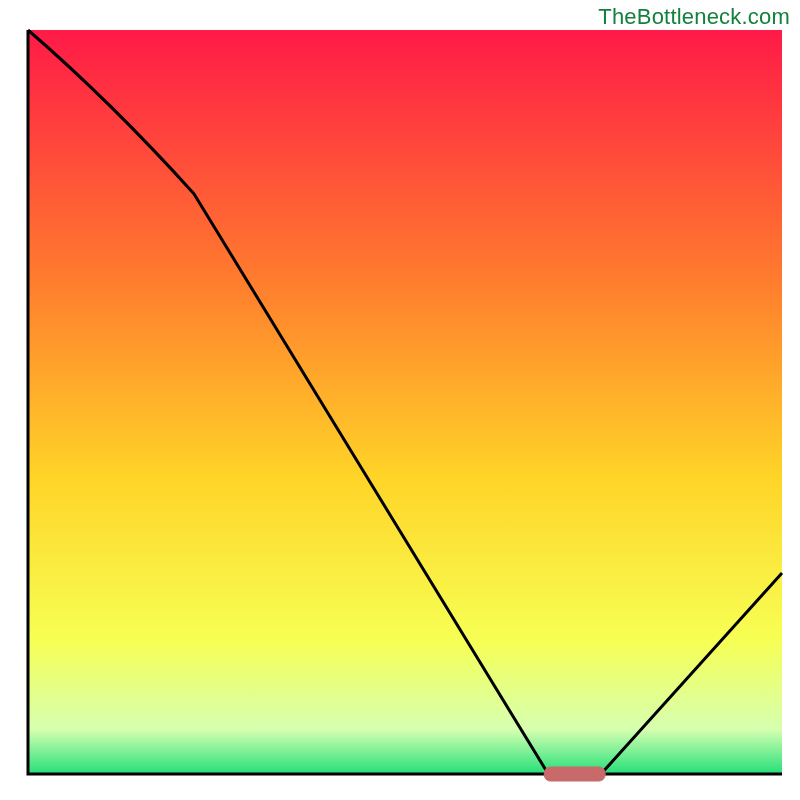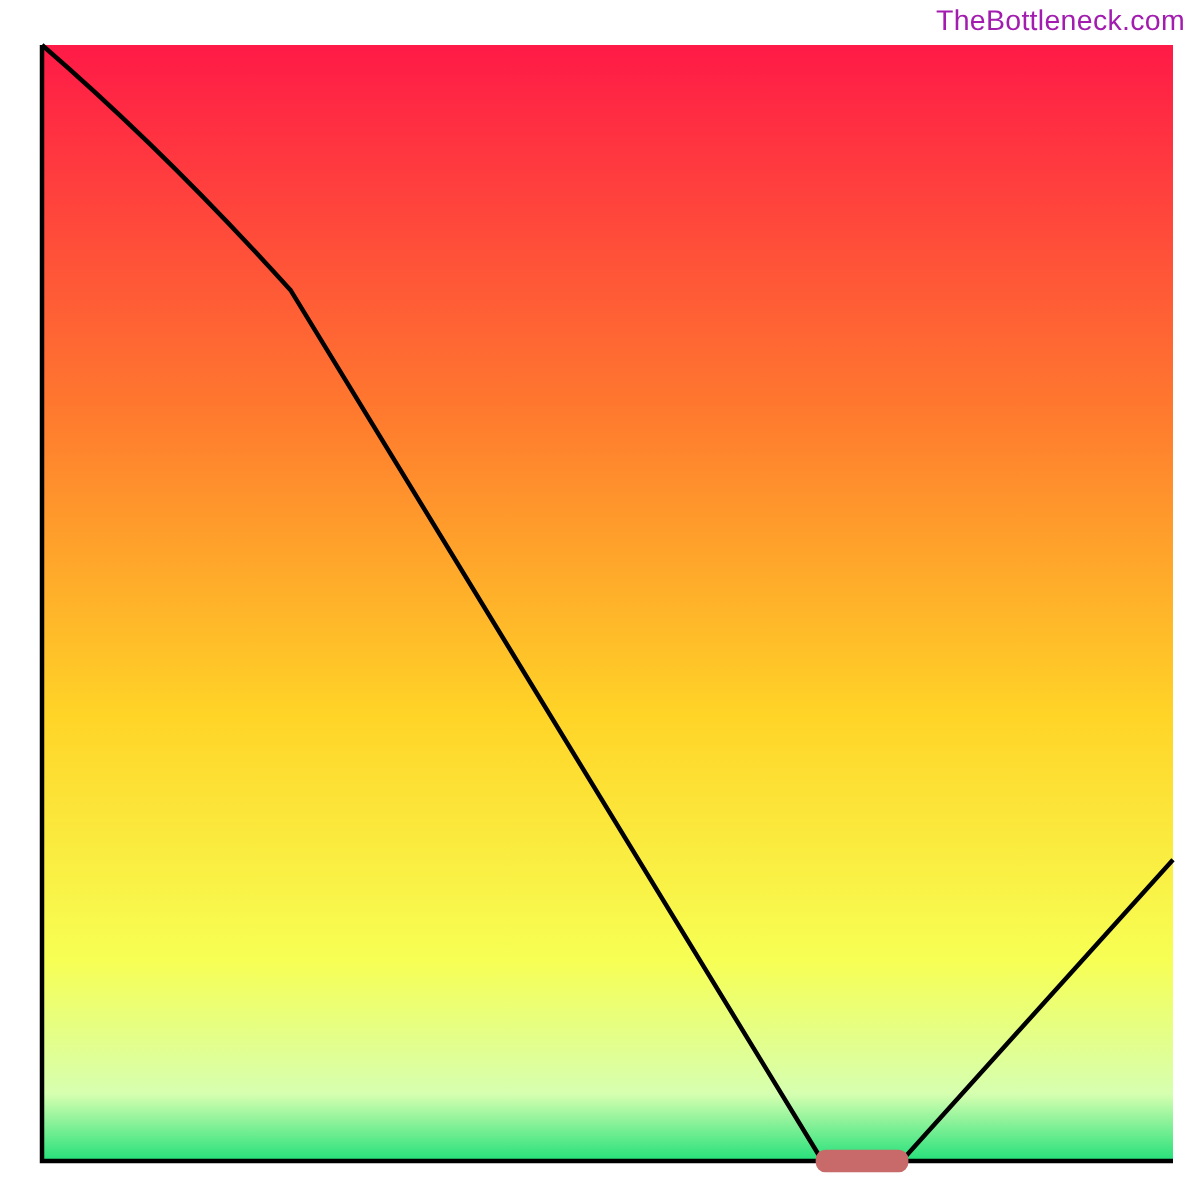--- a/index.html
+++ b/index.html
@@ -3,22 +3,22 @@
 <meta charset="utf-8">
 <style>
   * { margin: 0; padding: 0; box-sizing: border-box; }
   html, body { width: 800px; height: 800px; overflow: hidden; background: #fff; }
   .wrap { position: relative; width: 800px; height: 800px; }
   .watermark {
     position: absolute;
     top: 4px;
     right: 10px;
     font-family: Arial, Helvetica, sans-serif;
-    font-size: 19px;
-    color: #a21caf;
+    font-size: 22px;
+    color: #15803d;
     letter-spacing: 0.2px;
     z-index: 10;
   }
   svg { display: block; }
 </style>
 </head>
 <body>
 
 <div class="wrap">
 

